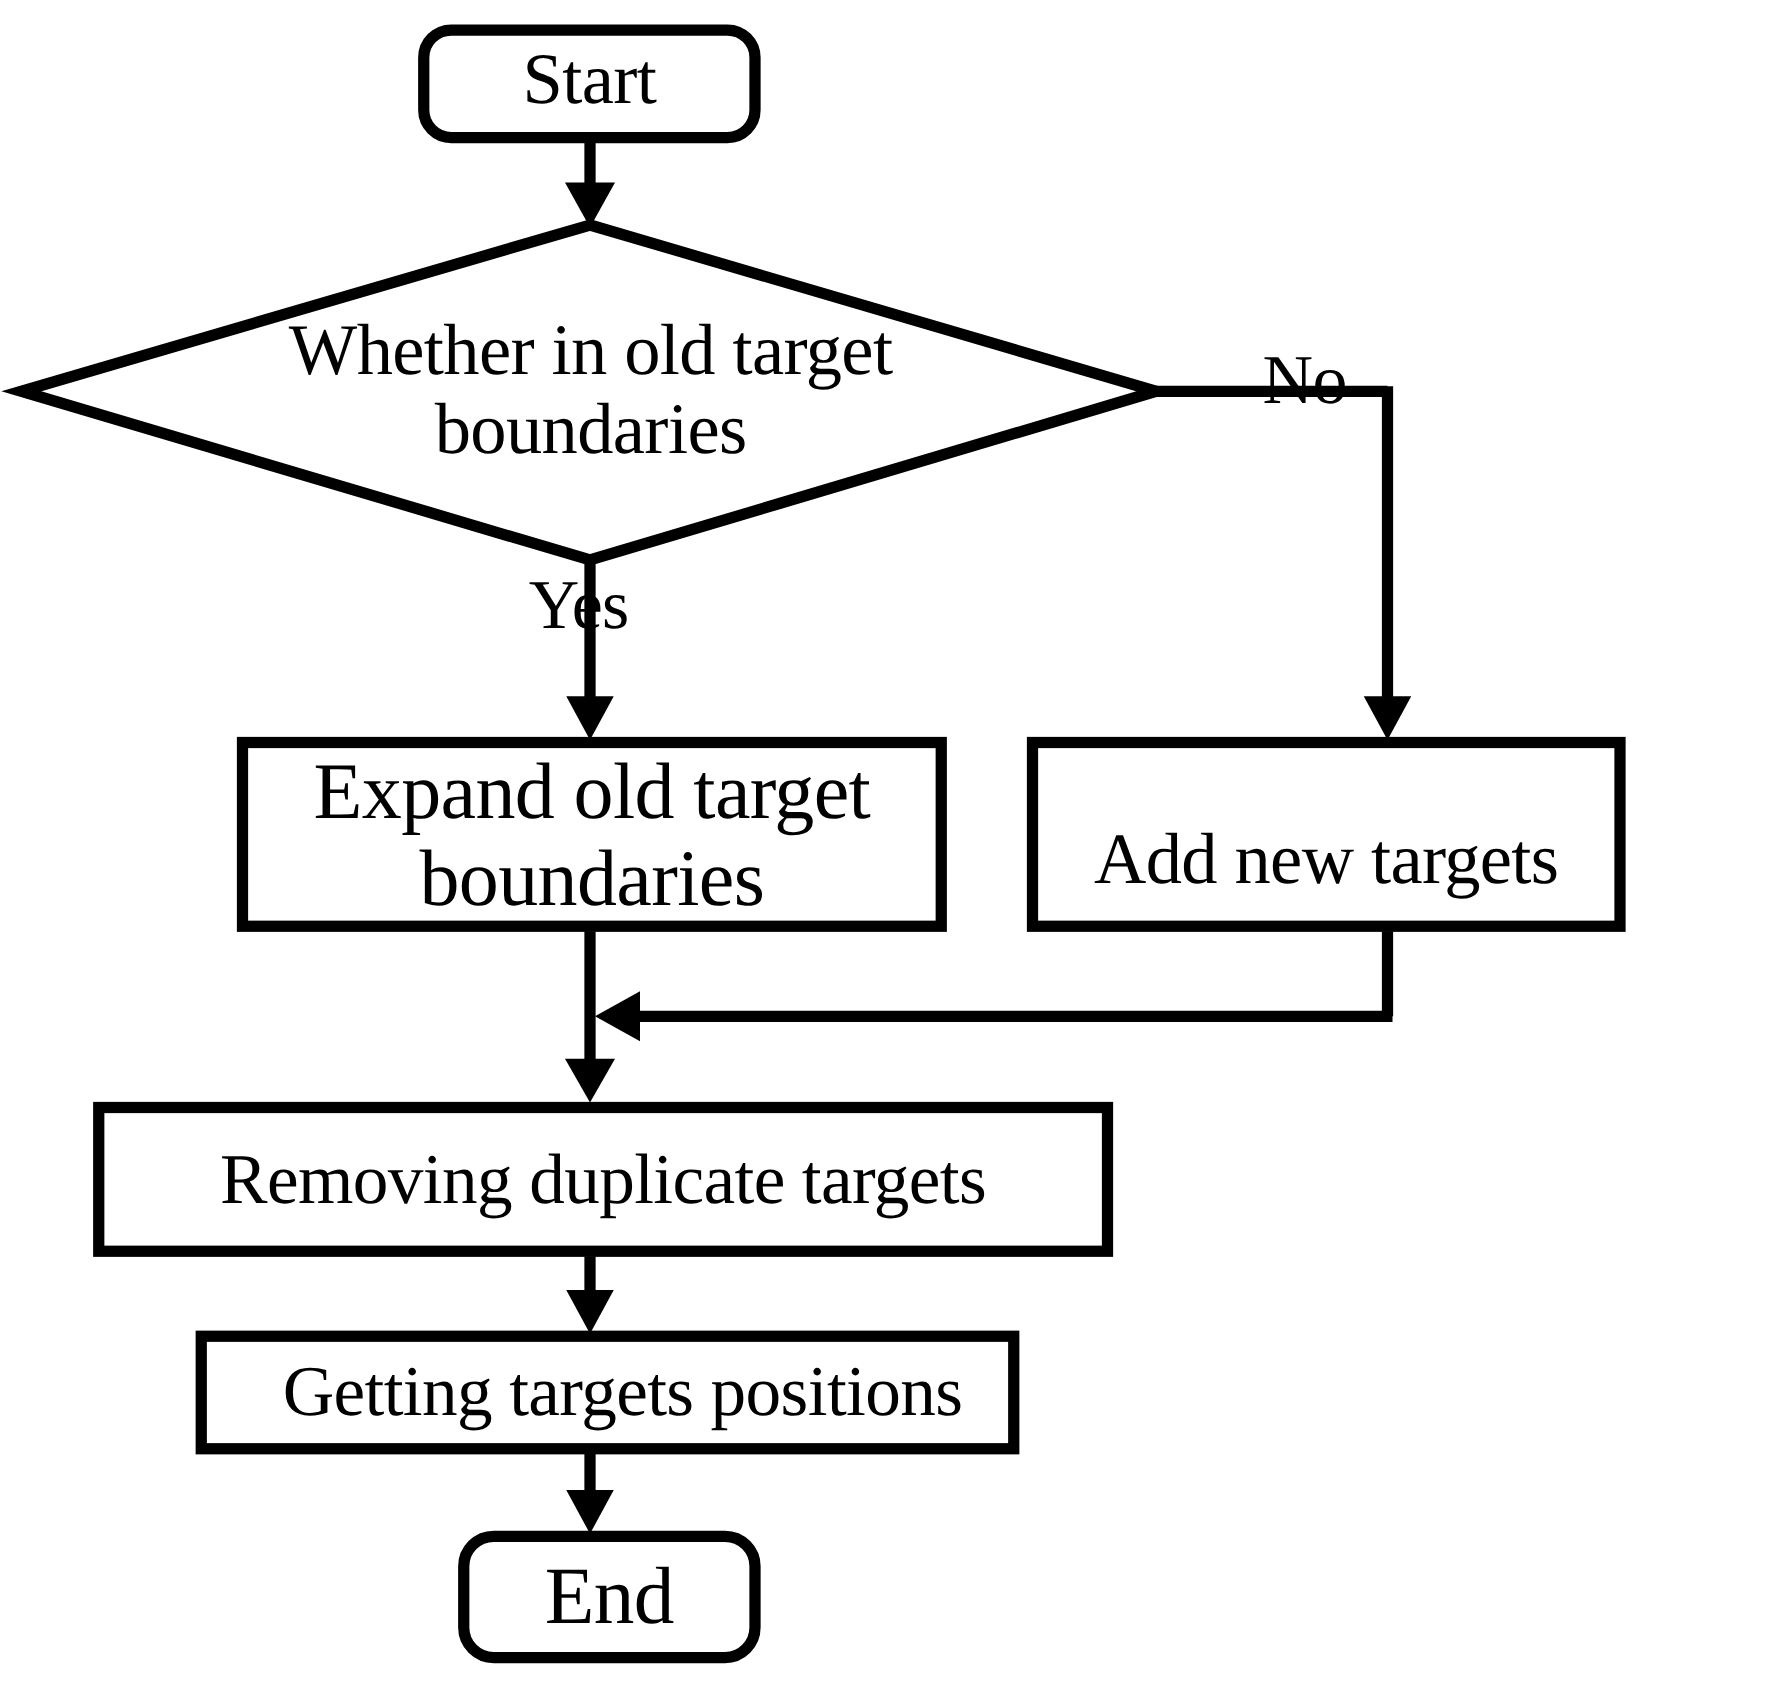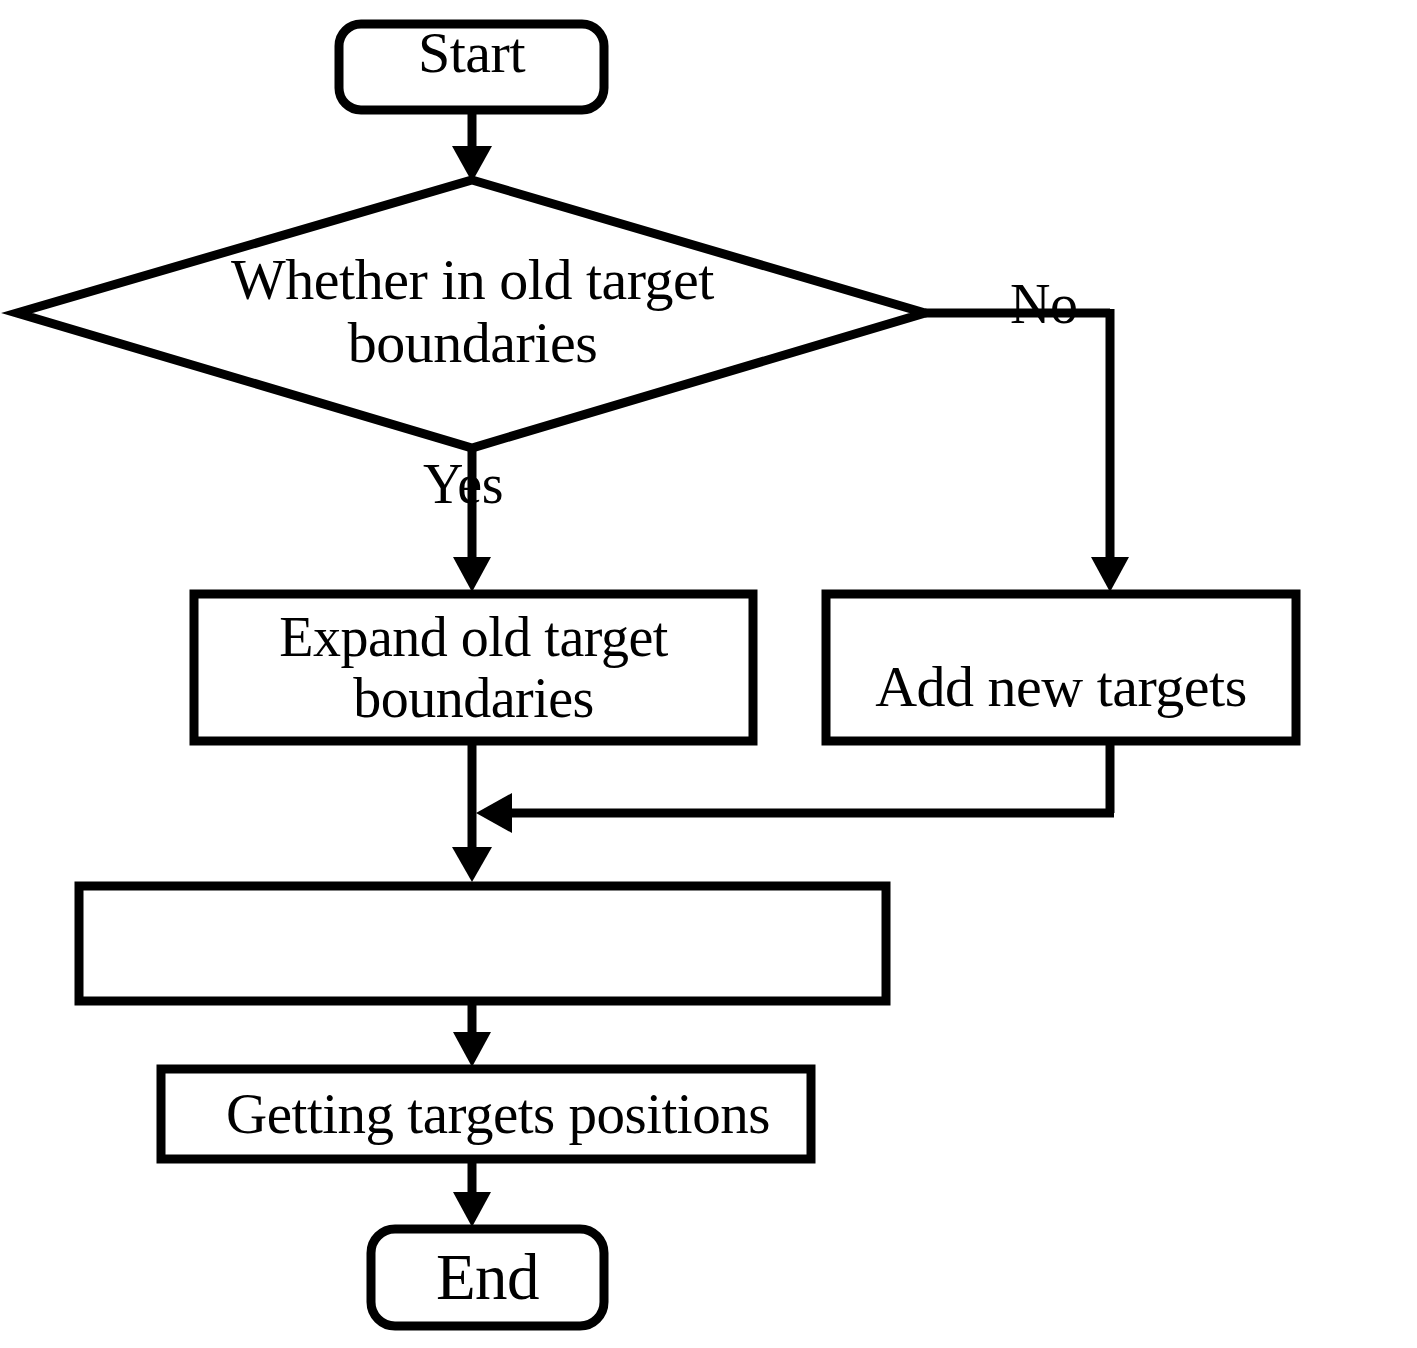--- a/index.html
+++ b/index.html
@@ -40,26 +40,26 @@
     position: absolute;
     color: #000000;
     font-family: "Liberation Serif", "DejaVu Serif", serif;
     font-size: 56px;
     line-height: 1;
     pointer-events: none;
     letter-spacing: -0.5px;
     text-align: center;
   }
   
-  .t-start { left: 335px; top: 6px;  width: 273px; height: 94px;  font-size: 58px; }
+  .t-start { left: 335px; top: 16px;  width: 273px; height: 94px;  font-size: 58px; }
   .t-end   { left: 367px; top: 1225px; width: 241px; height: 105px; font-size: 65px; }
   
   .t-decision { left: 180px; top: 232px; width: 585px; height: 160px; font-size: 58px; }
   
-  .t-expand  { left: 190px; top: 590px;  width: 567px; height: 155px; font-size: 56px; }
+  .t-expand  { left: 190px; top: 590px;  width: 567px; height: 155px; font-size: 64px; }
   .t-addnew  { left: 822px; top: 590px;  width: 478px; height: 195px; font-size: 58px; }
   .t-removing{ left: 75px;  top: 882px;  width: 815px; height: 123px; font-size: 57px; }
   .t-getting { left: 157px; top: 1065px; width: 658px; height: 98px;  font-size: 57px; margin-left: 12px; }
   
   .l-no  { left: 1010px; top: 276px; }
   .l-yes { left: 423px;  top: 456px; }
 </style>
 </head>
 <body>
 
@@ -114,20 +114,21 @@
   <div class="node-label t-start">Start</div>
 
   <div class="node-label t-decision">Whether in old target
 boundaries</div>
 
   <div class="node-label t-expand">Expand old target
 boundaries</div>
 
   <div class="node-label t-addnew">Add new targets</div>
 
+  <div class="node-label t-removing">Removing duplicate targets</div>
 
   <div class="node-label t-getting">Getting targets positions</div>
 
   <div class="node-label t-end">End</div>
 
   <div class="edge-label l-no">No</div>
 
   <div class="edge-label l-yes">Yes</div>
 
 </div>

